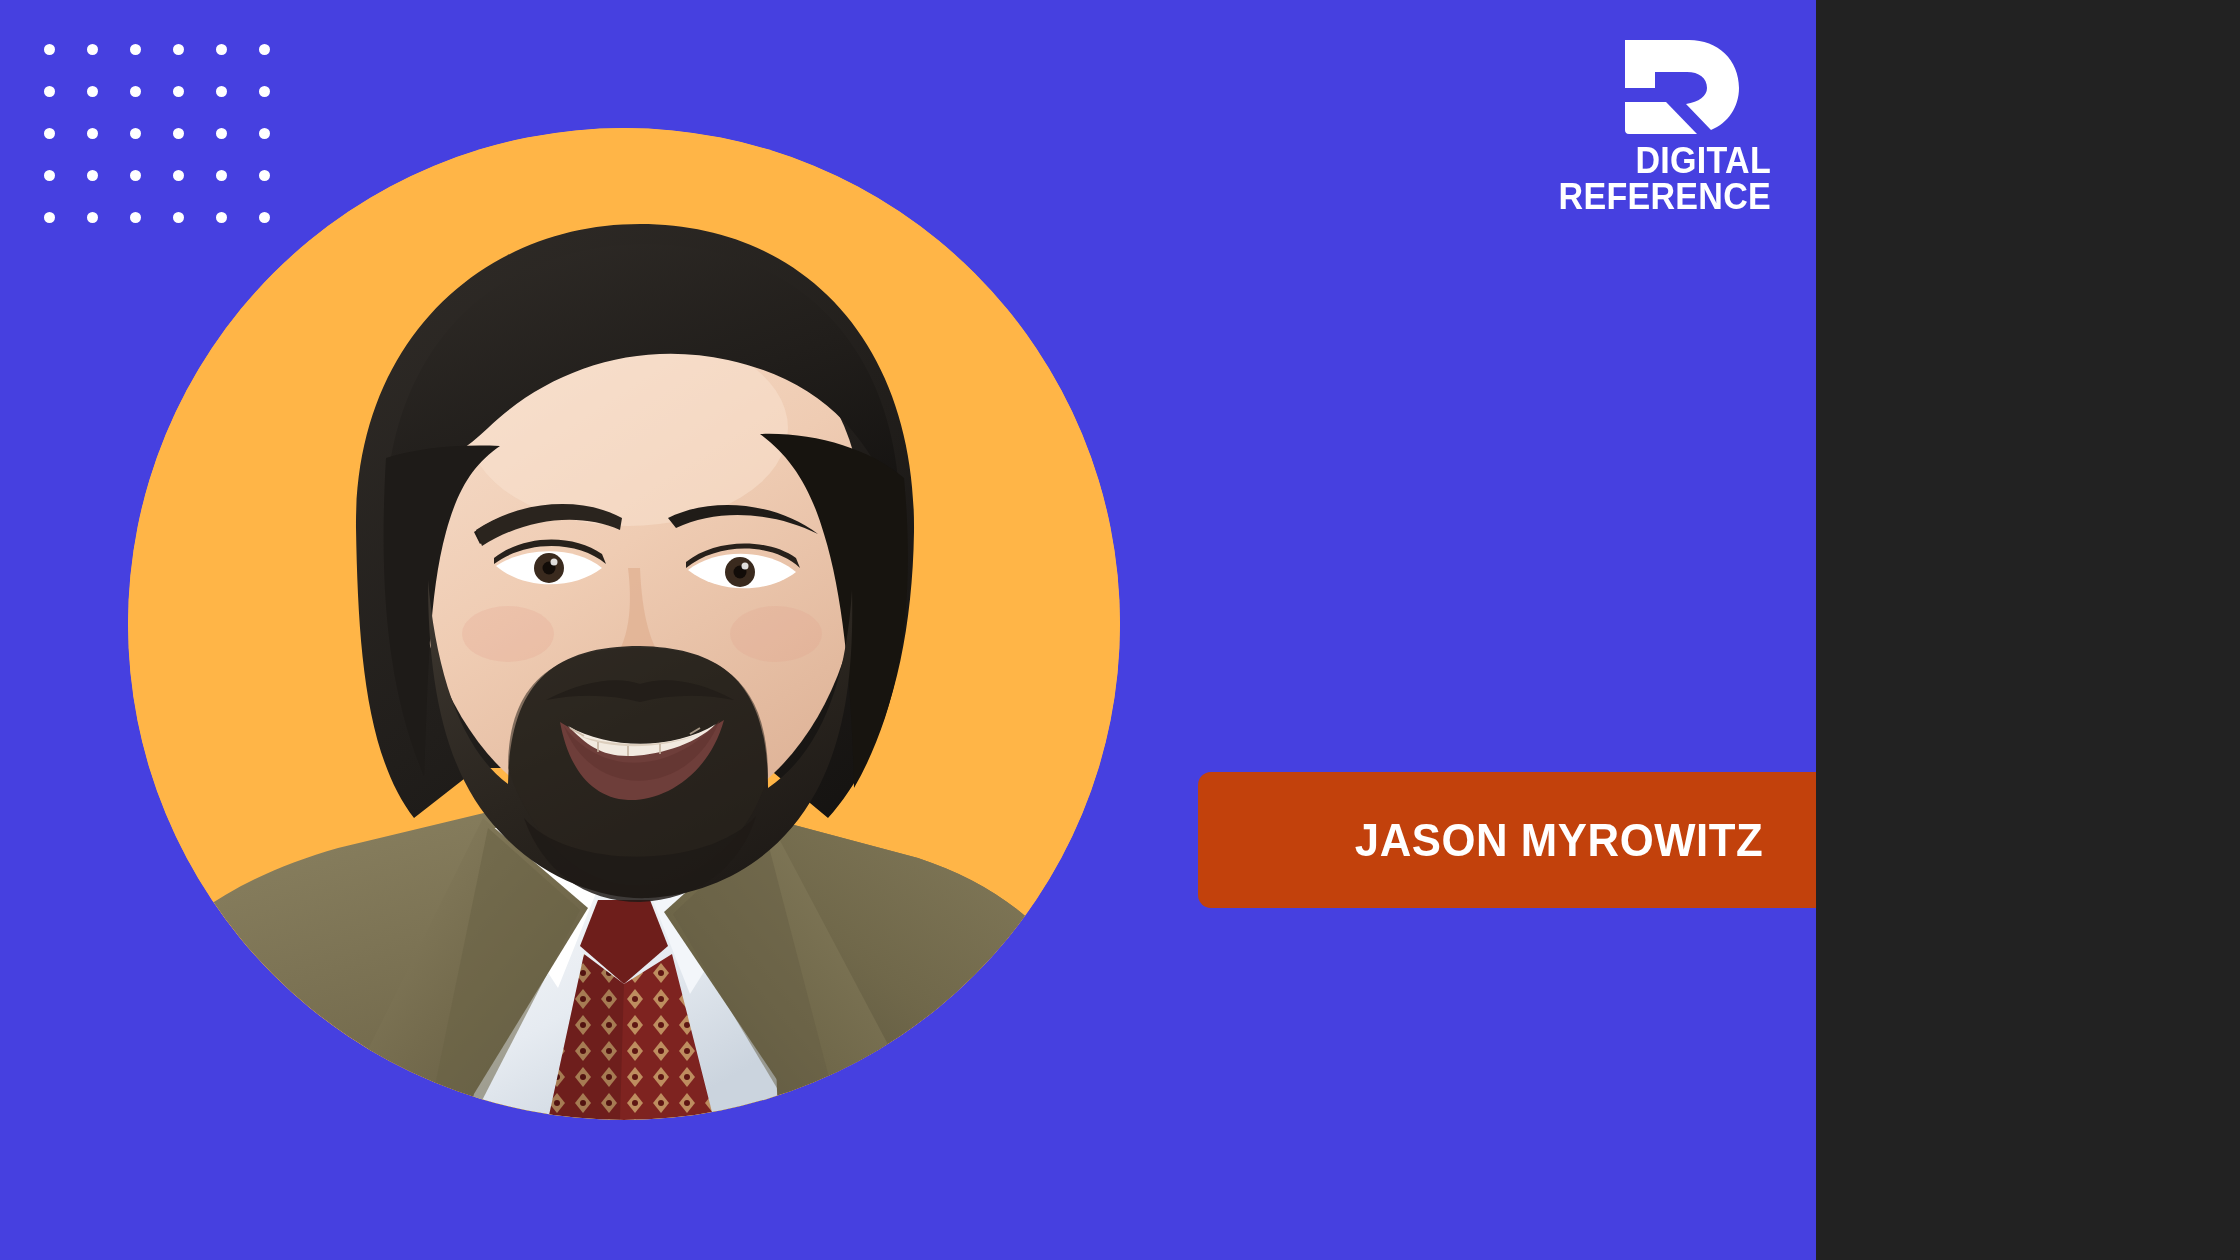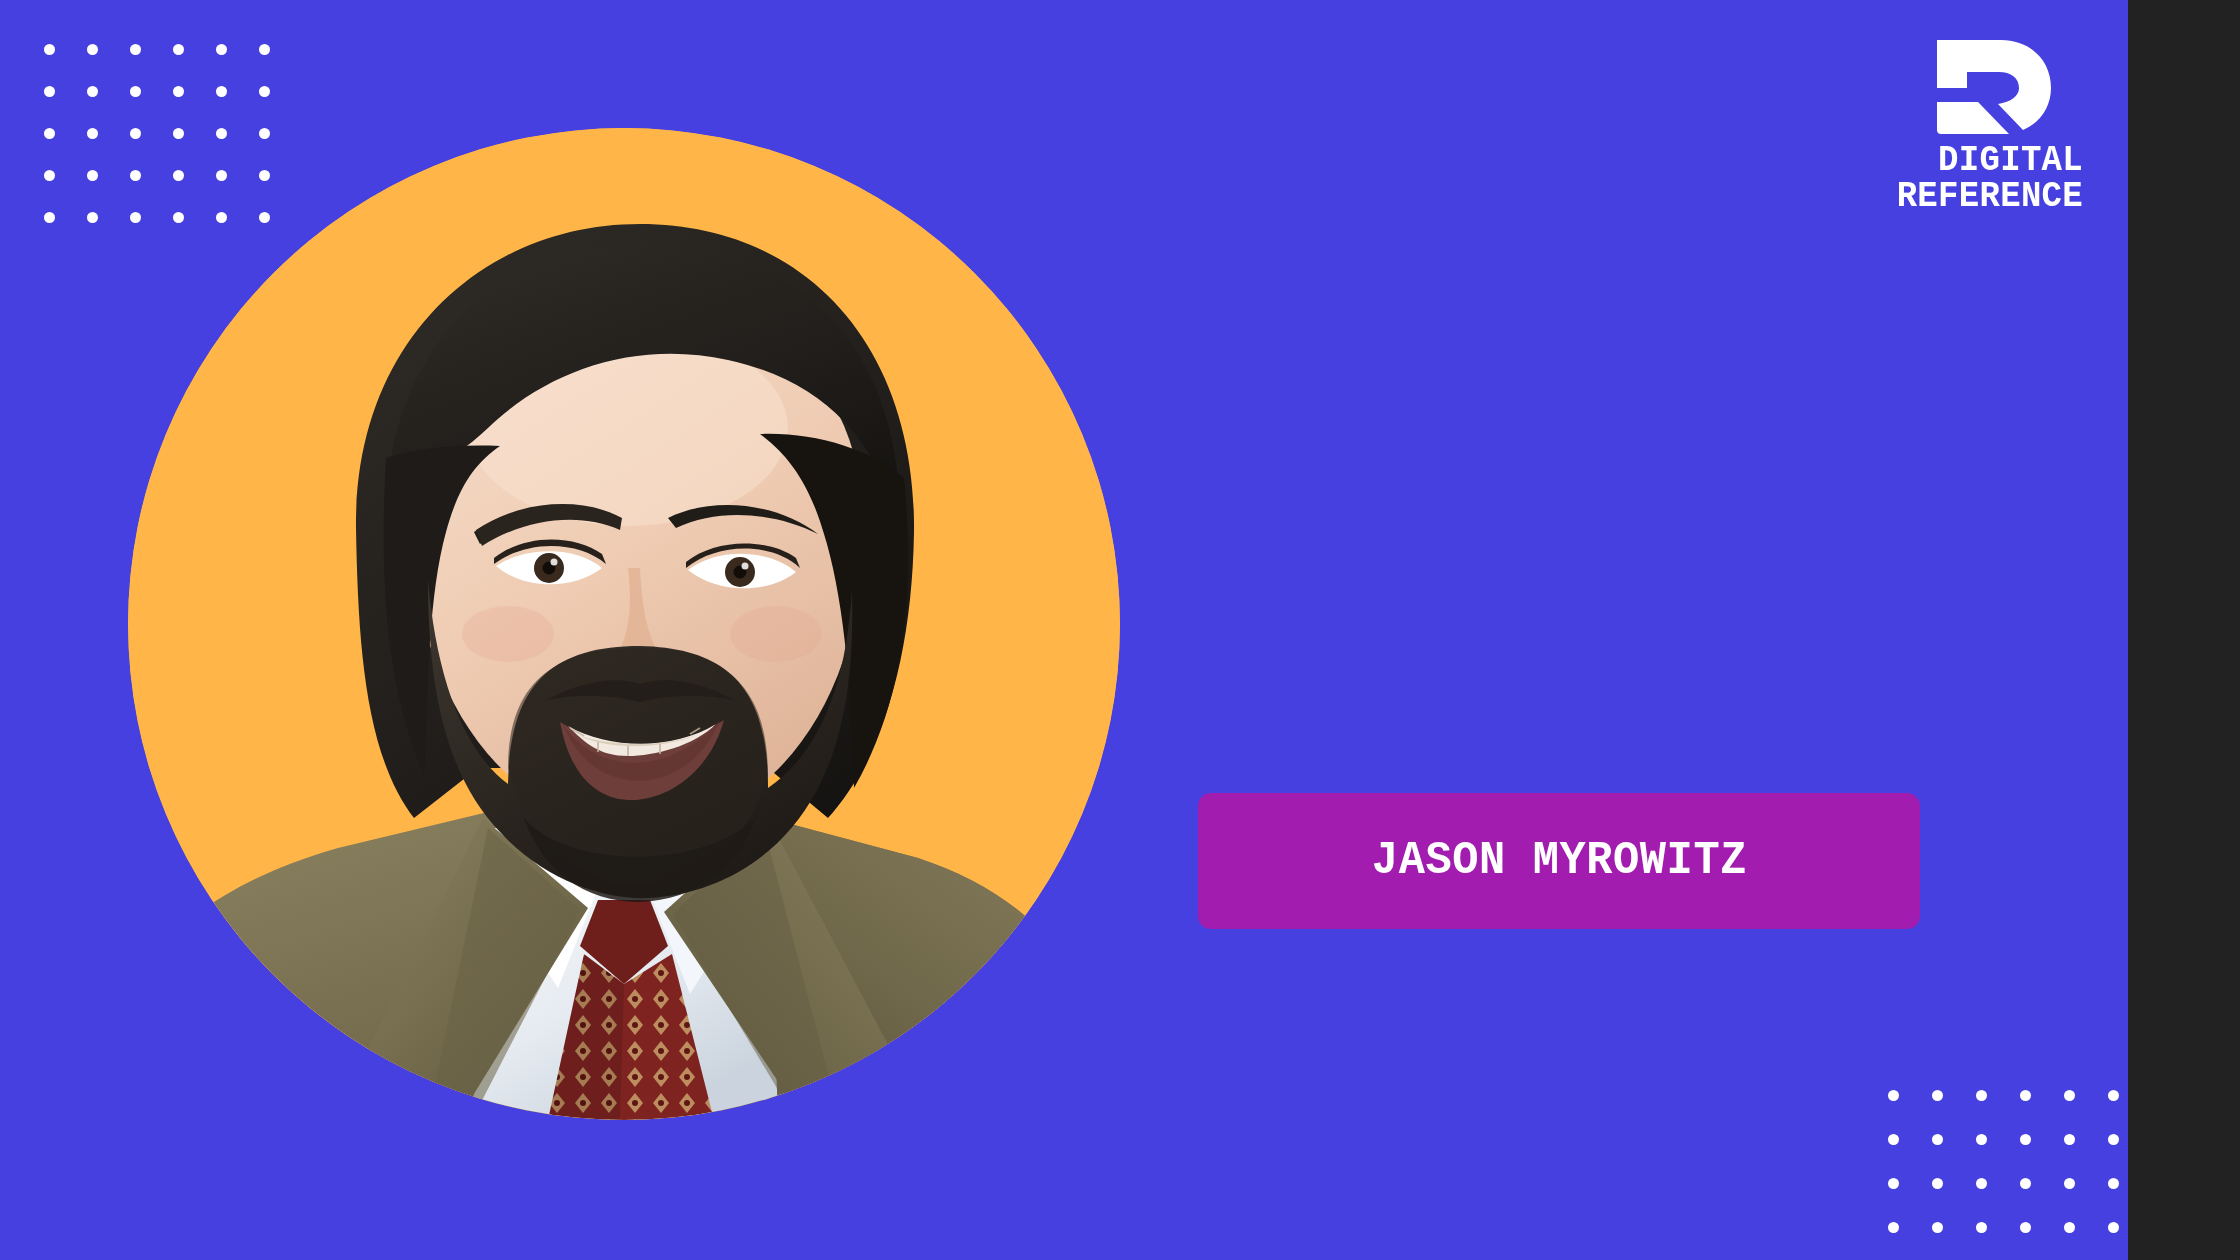--- a/index.html
+++ b/index.html
@@ -3,25 +3,26 @@
 <meta charset="utf-8">
 <style>
   html, body {
     margin: 0;
     padding: 0;
     background: #222;
   }
 
   .stage {
     position: relative;
-    width: 2128px;
+    width: 1784px;
     height: 1260px;
     overflow: hidden;
     background: #4640E0;
-    font-family: Liberation Mono, monospace;
+    font-family: Liberation Sans, sans-serif;
+    padding-left: 32px;
     -webkit-font-smoothing: antialiased;
   }
 
   
   .dot-grid {
     position: absolute;
     display: grid;
     pointer-events: none;
   }
   .dot-grid .dot {
@@ -309,21 +310,21 @@
       <path fill="#ffffff" d="M22 2 H86 C115 2 136 22 136 50 C136 69 125 85 108 92 L83 66 C96 64 104 58 104 50 C104 40 96 34 84 34 H52 V50 H22 Z"></path>
       <path fill="#ffffff" d="M22 64 H63 L94 96 H26 C23 96 22 94 22 92 Z"></path>
     </svg>
     <div class="logo-wordmark">
       <span>DIGITAL</span>
       <span class="line2">REFERENCE</span>
     </div>
   </div>
 
 
-  <div class="name-badge" style="background: #a21caf; margin-top: 21px;">
+  <div class="name-badge" style="background: #c2410c;">
     <span class="name-badge-label">JASON MYROWITZ</span>
   </div>
 
   <div class="dot-grid" id="dots-bottom-right">
       <span class="dot" style="background: rgb(255, 255, 255);"></span>
       <span class="dot" style="background: rgb(255, 255, 255);"></span>
       <span class="dot" style="background: rgb(255, 255, 255);"></span>
       <span class="dot" style="background: rgb(255, 255, 255);"></span>
       <span class="dot" style="background: rgb(255, 255, 255);"></span>
       <span class="dot" style="background: rgb(255, 255, 255);"></span>

